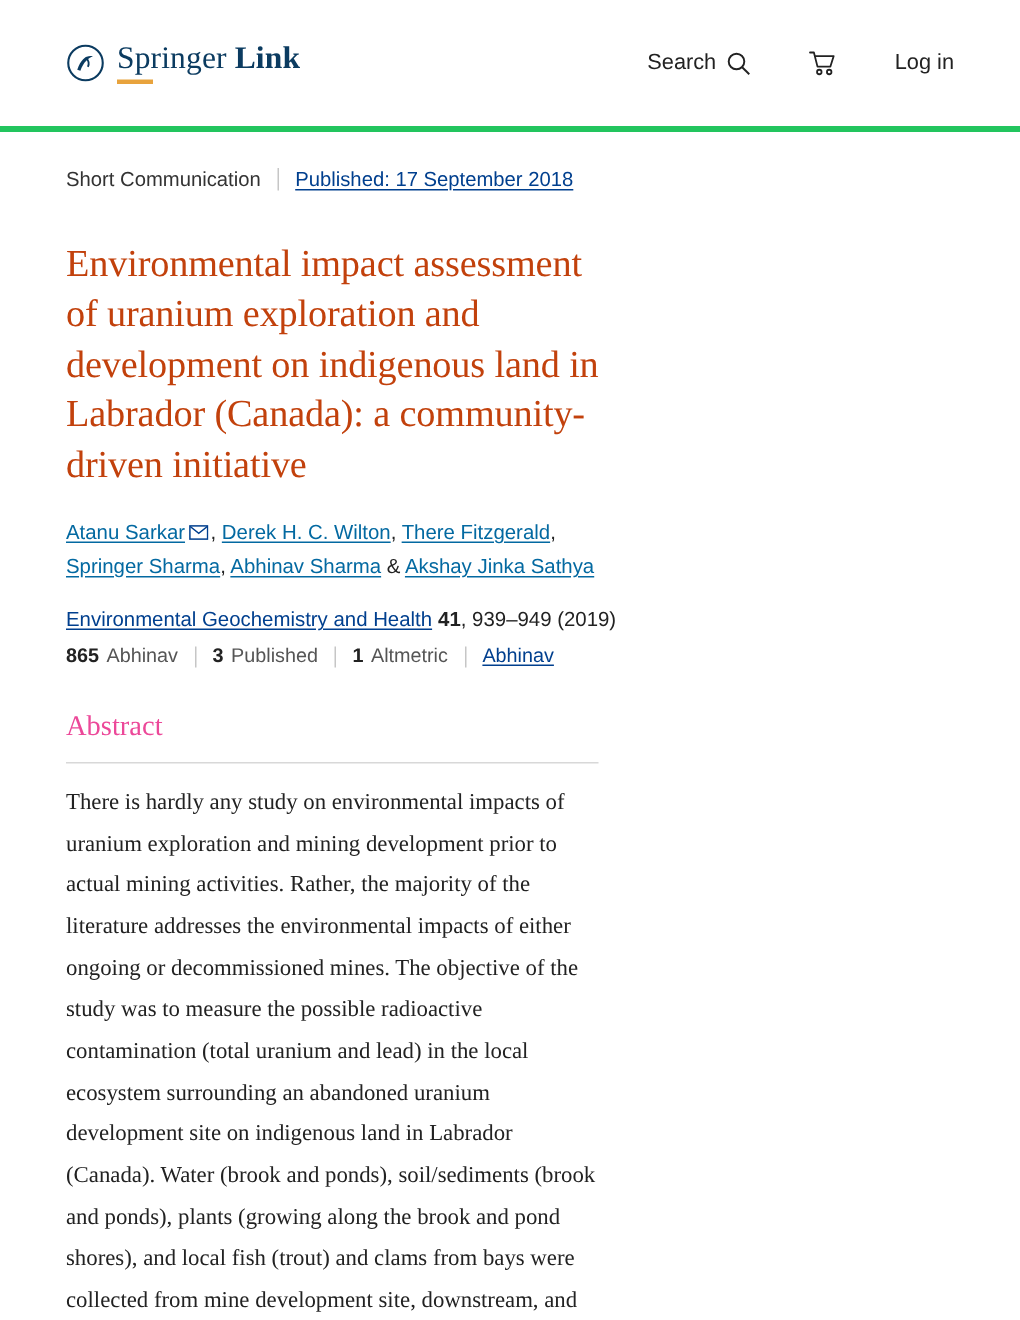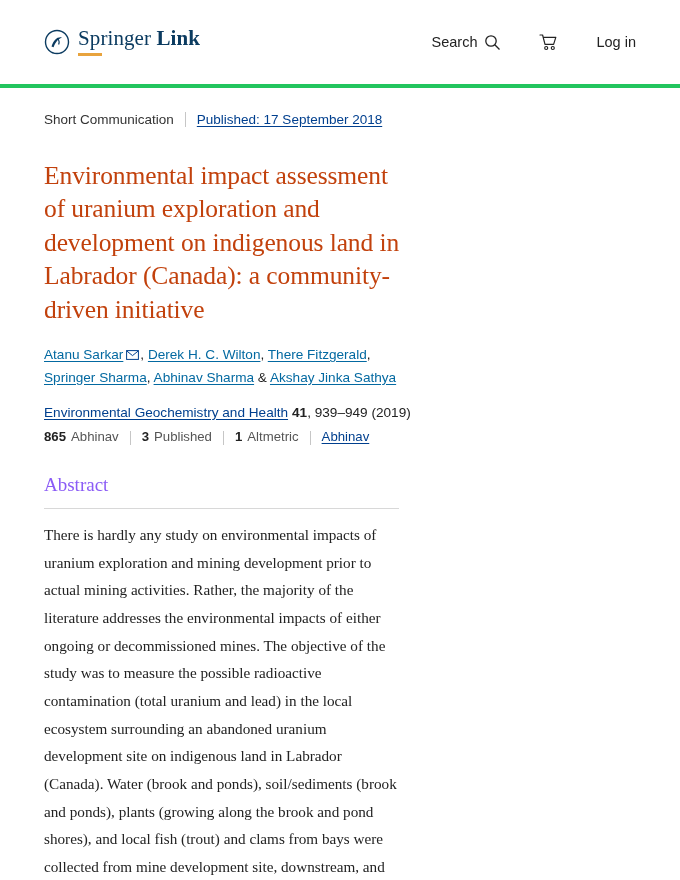--- a/index.html
+++ b/index.html
@@ -173,21 +173,21 @@
   .metrics a {
     color: #003f8e;
     text-decoration: underline;
     text-underline-offset: 2px;
   }
 
   h2.section-title {
     font-family: "Liberation Serif", serif;
     font-weight: 400;
     font-size: 19px;
-    color: #8b5cf6;
+    color: #ec4899;
     margin: 0 0 12px 0;
     padding-bottom: 12px;
     border-bottom: 1px solid #d8d8d8;
     max-width: 355px;
   }
   .abstract {
     font-family: "Liberation Serif", serif;
     font-size: 15.2px;
     line-height: 1.82;
     color: #222;

